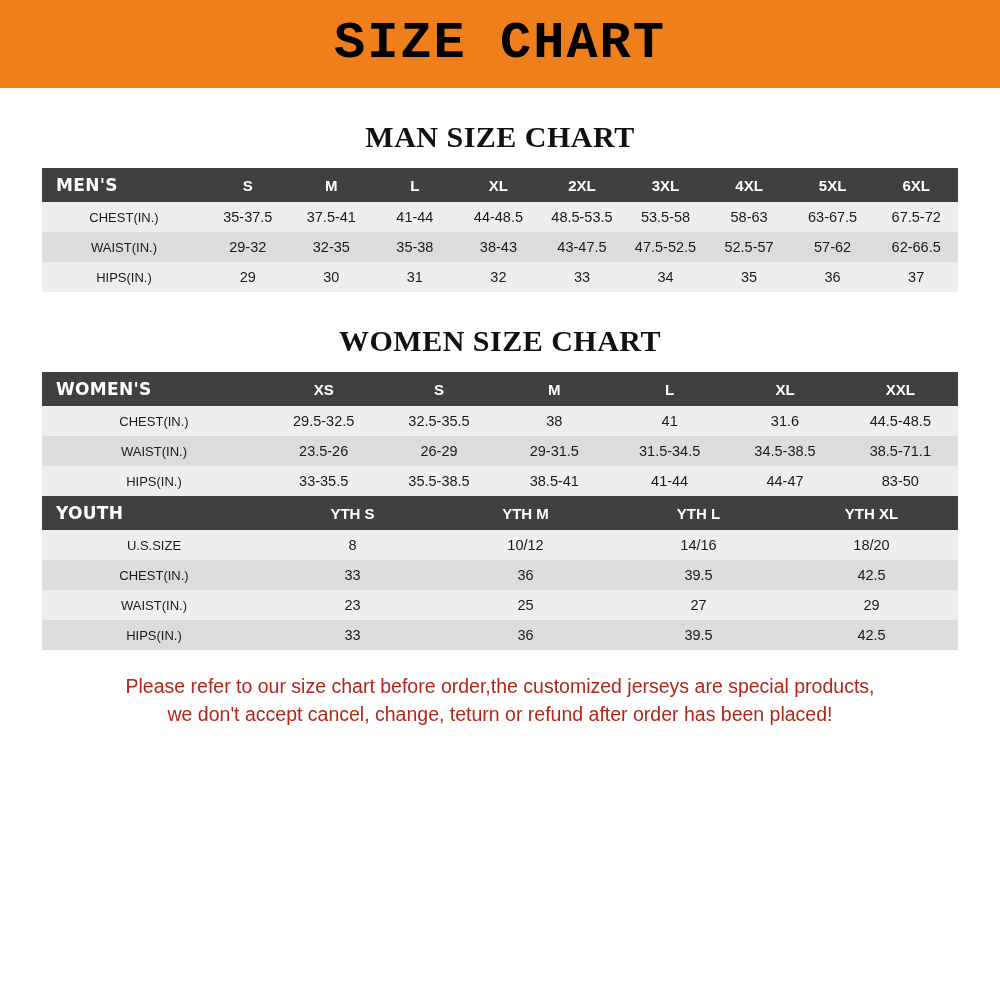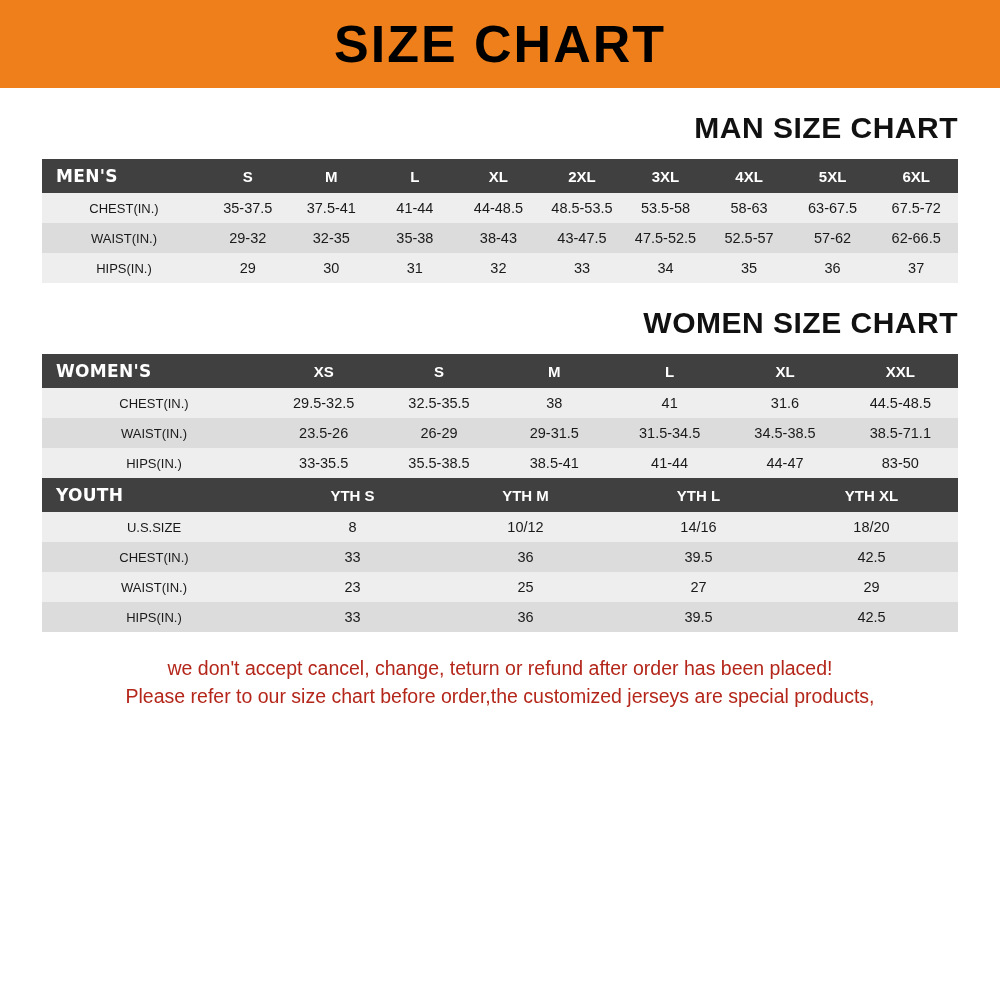--- a/index.html
+++ b/index.html
@@ -21,39 +21,39 @@
     box-sizing: border-box;
   }
   .banner {
     height: 88px;
     background: #ef7f1a;
     display: flex;
     align-items: center;
     justify-content: center;
   }
   .banner-title {
-    font-family: Liberation Sans, sans-serif;
+    font-family: Liberation Mono, monospace;
     font-weight: bold;
     font-size: 52px;
     letter-spacing: 2px;
     color: #000000;
     line-height: 1;
   }
   .section {
     padding: 0 42px;
     box-sizing: border-box;
   }
   .section-title {
-    text-align: right;
-    font-family: Liberation Sans, sans-serif;
+    text-align: center;
+    font-family: Liberation Serif, serif;
     font-weight: bold;
     font-size: 30px;
     letter-spacing: 0.5px;
     color: #111111;
-    margin: 23px 0 14px 0;
+    margin: 32px 0 14px 0;
   }
   table.size-table {
     width: 916px;
     border-collapse: collapse;
     table-layout: fixed;
   }
   table.size-table th,
   table.size-table td {
     font-size: 14.5px;
     text-align: center;
@@ -250,17 +250,17 @@
             <td>33</td>
             <td>36</td>
             <td>39.5</td>
             <td>42.5</td>
           </tr>
         </tbody>
     </table>
   </div>
 
   <div class="footer-note">
+    <span class="footer-line">Please refer to our size chart before order,the customized jerseys are special products,</span>
     <span class="footer-line">we don't accept cancel, change, teturn or refund after order has been placed!</span>
-    <span class="footer-line">Please refer to our size chart before order,the customized jerseys are special products,</span>
   </div>
 
 </div>
 
 </body></html>

